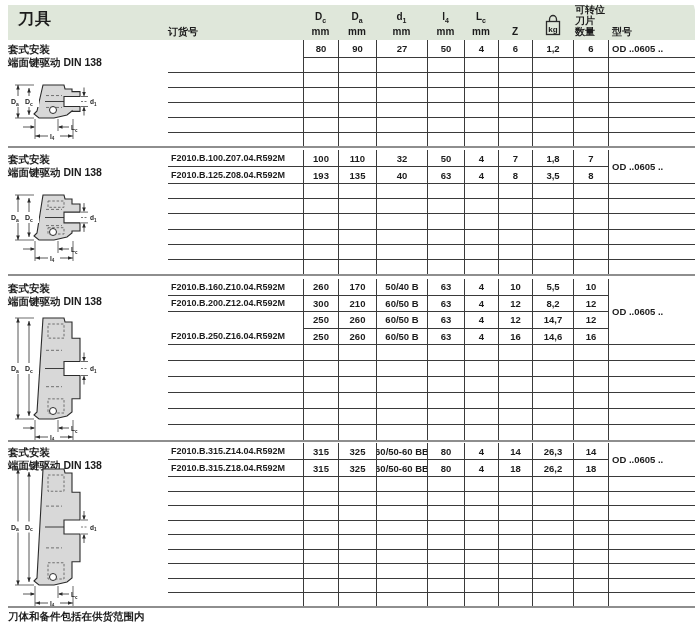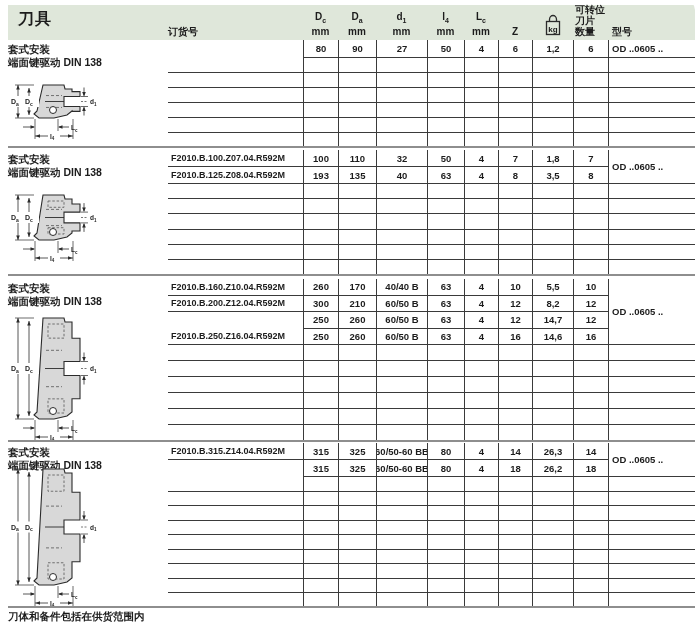--- a/index.html
+++ b/index.html
@@ -362,21 +362,21 @@
           <line x1="25" y1="122" x2="63" y2="122" stroke="#2b2b2b" stroke-width="0.8"></line>
           <polygon points="25.5,122 30,120.2 30,123.8" fill="#2b2b2b"></polygon>
           <polygon points="62.5,122 58,120.2 58,123.8" fill="#2b2b2b"></polygon>
           <rect x="38" y="117" width="12" height="9" fill="#fff"></rect>
           <text x="40" y="124.5" font-size="6.5" font-weight="bold" fill="#1c1c1c" font-family="Liberation Sans,sans-serif">l<tspan dy="1.6" font-size="4.5">4</tspan></text>
         </svg></div>
     <div class="grid" id="grid2" style="grid-template-columns: 135px 35px 38px 51px 37px 34px 34px 41px 35px 87px; grid-template-rows: 16.5px 16.5px 16.5px 16.5px 16px 16px 16px 16px 16px 16px;">
         <div class="c left order" style="grid-area: 1 / 1;">F2010.B.160.Z10.04.R592M</div>
         <div class="c bl" style="grid-area: 1 / 2;">260</div>
         <div class="c bl" style="grid-area: 1 / 3;">170</div>
-        <div class="c bl" style="grid-area: 1 / 4;">40/40 B</div>
+        <div class="c bl" style="grid-area: 1 / 4;">50/40 B</div>
         <div class="c bl" style="grid-area: 1 / 5;">63</div>
         <div class="c bl" style="grid-area: 1 / 6;">4</div>
         <div class="c bl" style="grid-area: 1 / 7;">10</div>
         <div class="c bl" style="grid-area: 1 / 8;">5,5</div>
         <div class="c bl" style="grid-area: 1 / 9;">10</div>
         <div class="c bl left" style="grid-area: 1 / 10 / span 4;">OD ..0605 ..</div>
         <div class="c left order" style="grid-area: 2 / 1;">F2010.B.200.Z12.04.R592M</div>
         <div class="c bl" style="grid-area: 2 / 2;">300</div>
         <div class="c bl" style="grid-area: 2 / 3;">210</div>
         <div class="c bl" style="grid-area: 2 / 4;">60/50 B</div>
@@ -512,20 +512,21 @@
         <div class="c left order" style="grid-area: 1 / 1;">F2010.B.315.Z14.04.R592M</div>
         <div class="c bl" style="grid-area: 1 / 2;">315</div>
         <div class="c bl" style="grid-area: 1 / 3;">325</div>
         <div class="c bl" style="grid-area: 1 / 4;">60/50-60 BB</div>
         <div class="c bl" style="grid-area: 1 / 5;">80</div>
         <div class="c bl" style="grid-area: 1 / 6;">4</div>
         <div class="c bl" style="grid-area: 1 / 7;">14</div>
         <div class="c bl" style="grid-area: 1 / 8;">26,3</div>
         <div class="c bl" style="grid-area: 1 / 9;">14</div>
         <div class="c bl left" style="grid-area: 1 / 10 / span 2;">OD ..0605 ..</div>
+        <div class="c left order" style="grid-area: 2 / 1;">F2010.B.315.Z18.04.R592M</div>
         <div class="c bl" style="grid-area: 2 / 2;">315</div>
         <div class="c bl" style="grid-area: 2 / 3;">325</div>
         <div class="c bl" style="grid-area: 2 / 4;">60/50-60 BB</div>
         <div class="c bl" style="grid-area: 2 / 5;">80</div>
         <div class="c bl" style="grid-area: 2 / 6;">4</div>
         <div class="c bl" style="grid-area: 2 / 7;">18</div>
         <div class="c bl" style="grid-area: 2 / 8;">26,2</div>
         <div class="c bl" style="grid-area: 2 / 9;">18</div>
         <div class="c" style="grid-area: 3 / 1;"></div>
         <div class="c bl" style="grid-area: 3 / 2;"></div>

